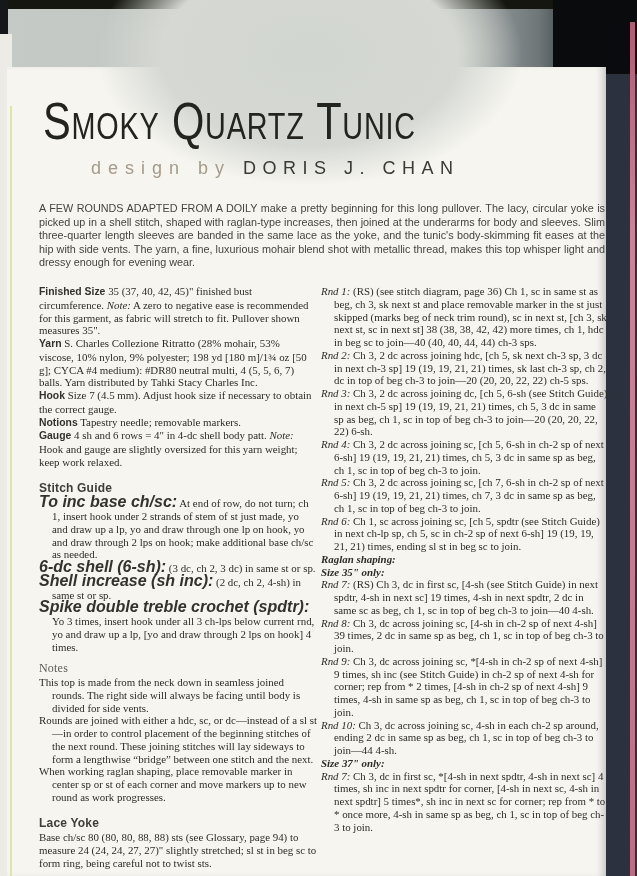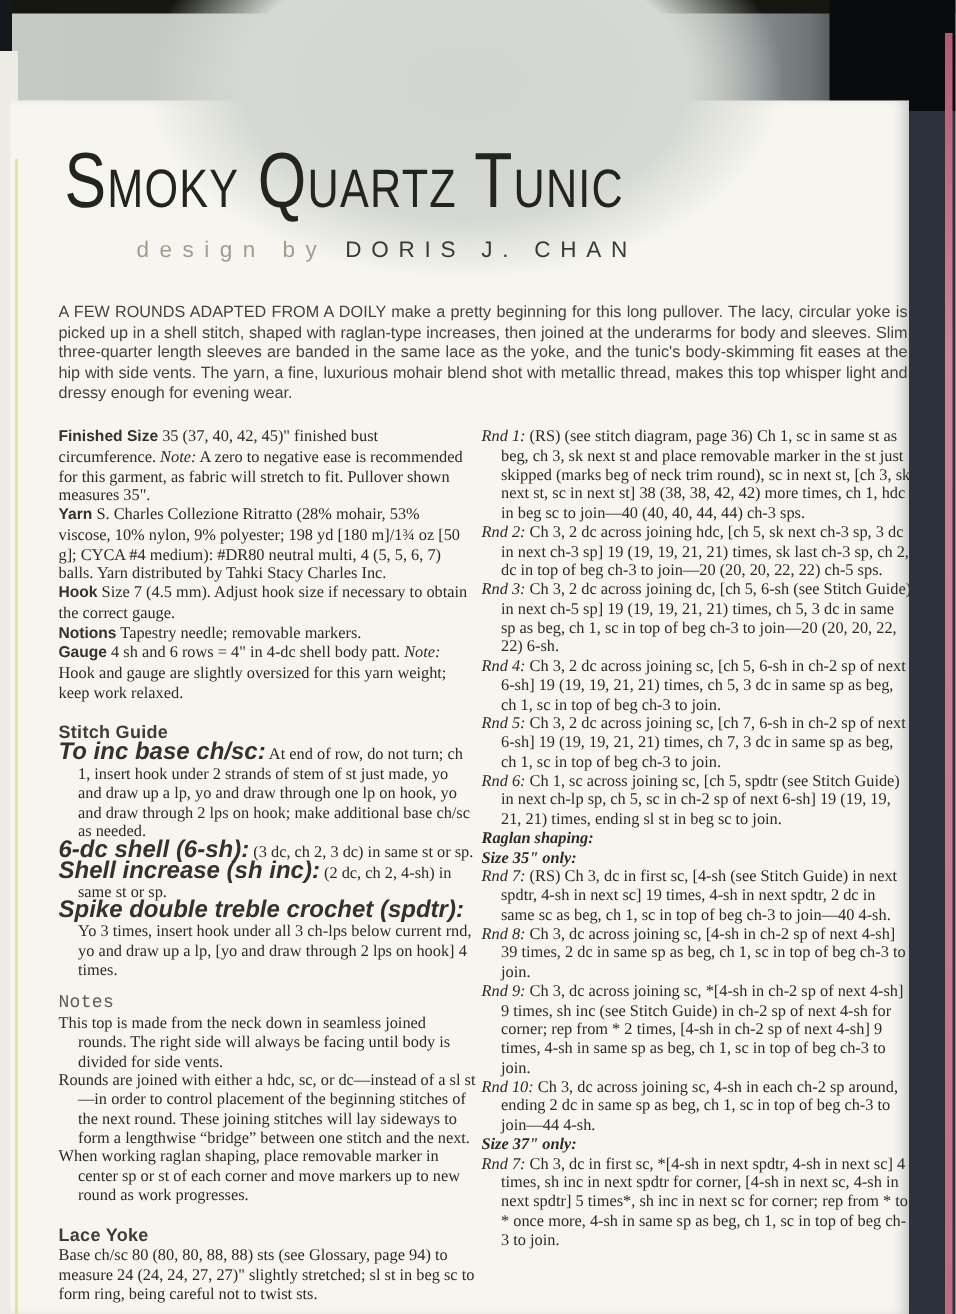--- a/index.html
+++ b/index.html
@@ -23,40 +23,40 @@
   .page { position:absolute; left:7px; top:67px; width:599px; height:809px;
     background:#f6f5f0; box-shadow: inset -7px 0 9px -5px rgba(20,25,35,.28); }
   .ellipse { position:absolute; left:55px; top:-165px; width:495px; height:305px; border-radius:50%;
     background:radial-gradient(closest-side,#d2d6d0 0%,#d6d9d3 60%,rgba(246,245,240,0) 86%); }
 
   .title { position:absolute; left:36px; top:24px; white-space:nowrap;
     font-family:"Liberation Sans",sans-serif; font-weight:400; font-size:52px;
     font-variant:small-caps; color:#24241f; letter-spacing:1px;
     transform:scaleX(0.8); transform-origin:0 50%; }
   .byline { position:absolute; left:84px; top:91px; white-space:nowrap;
-    font-family:"Liberation Sans",sans-serif; font-size:15px; }
+    font-family:"Liberation Sans",sans-serif; font-size:18px; }
   .byline-prefix { color:#a39b8b; letter-spacing:7px; }
   .byline-name { color:#3a3933; letter-spacing:6.5px; margin-left:12px; }
 
   .intro { position:absolute; left:32px; top:135px; width:566px;
     font-family:"Liberation Sans",sans-serif; font-size:10.8px; line-height:13.6px;
     color:#45443e; text-align:justify; }
 
   .col { position:absolute; top:218px; font-family:"Liberation Serif",serif;
     font-size:10.9px; line-height:12.75px; color:#2d2b26; }
   .col-left  { left:32px;  width:278px; }
   .col-right { left:314px; width:287px; }
 
   .spec { margin:0; }
   .slabel { font-family:"Liberation Sans",sans-serif; font-weight:bold; font-size:10.4px; color:#33322c; }
   .note-i { font-style:italic; }
 
   .sg-head, .ly-head { margin:13px 0 2px; font-family:"Liberation Sans",sans-serif;
     font-weight:bold; font-size:12px; color:#3e3d37; letter-spacing:.2px; }
-  .notes-head { margin:9px 0 1px; font-family:Liberation Mono, monospace;
+  .notes-head { margin:9px 0 1px; font-family:Liberation Serif, serif;
     font-size:12px; color:#5c5b52; letter-spacing:.2px; }
   .hang { padding-left:13px; text-indent:-13px; margin:0; }
   .flush { margin:0; }
   .term { font-family:"Liberation Sans",sans-serif; font-weight:bold; font-style:italic; font-size:16px; color:#33322c; }
   .rlabel { font-style:italic;text-align:right; }
   .shape-head { margin:0; font-weight:bold; font-style:italic; color:#2d2b26; }
 
   .footer { position:absolute; left:50px; top:770px; white-space:nowrap;
     font-family:"Liberation Sans",sans-serif; font-size:9.5px; color:#6d6c65; letter-spacing:.4px; }
   .divider { margin:0 6px; color:#9a9992; }

